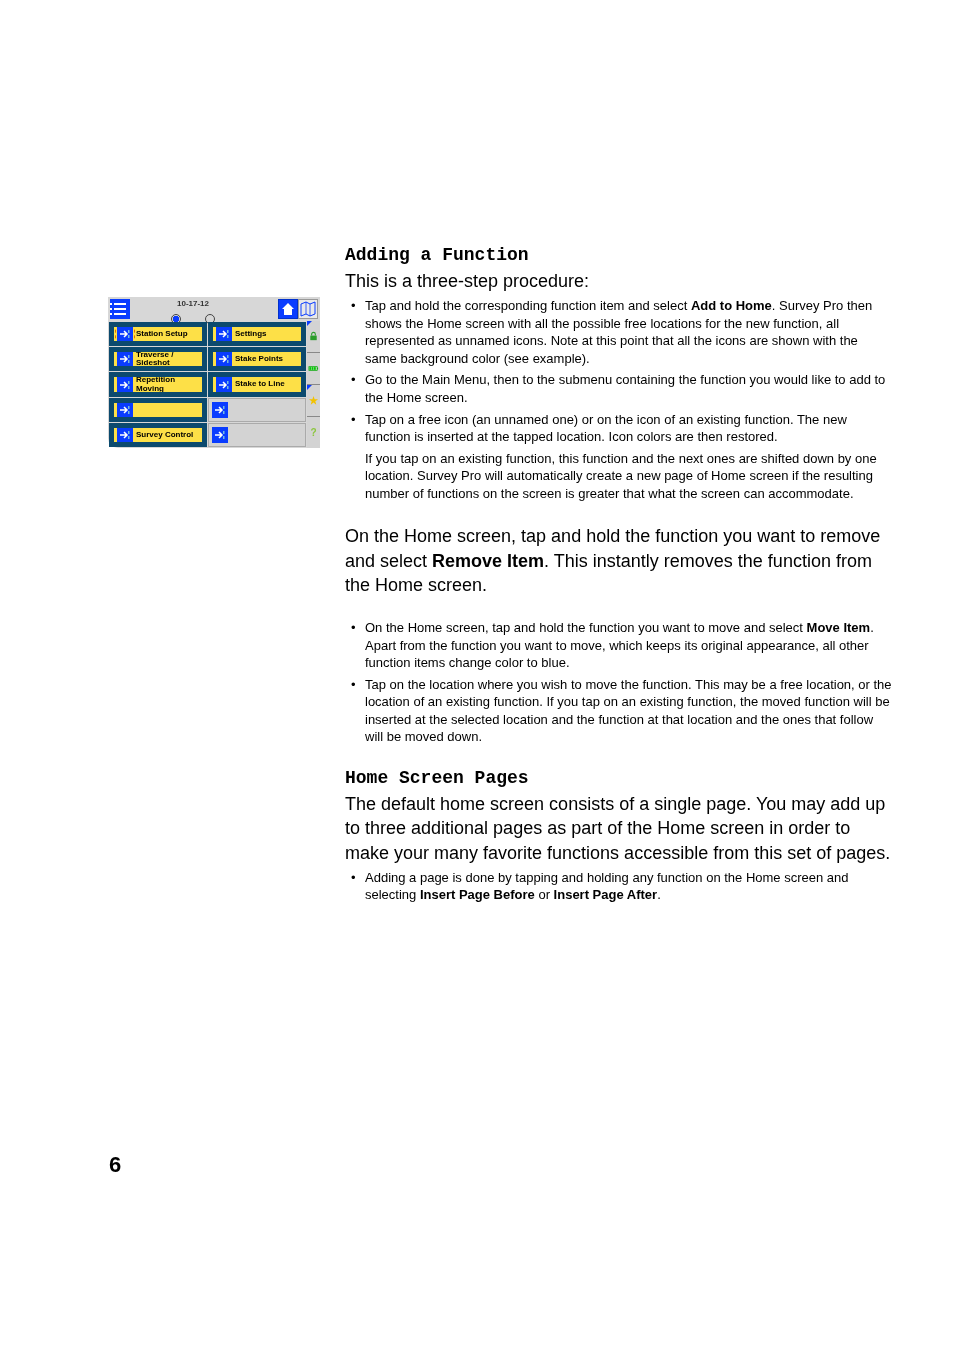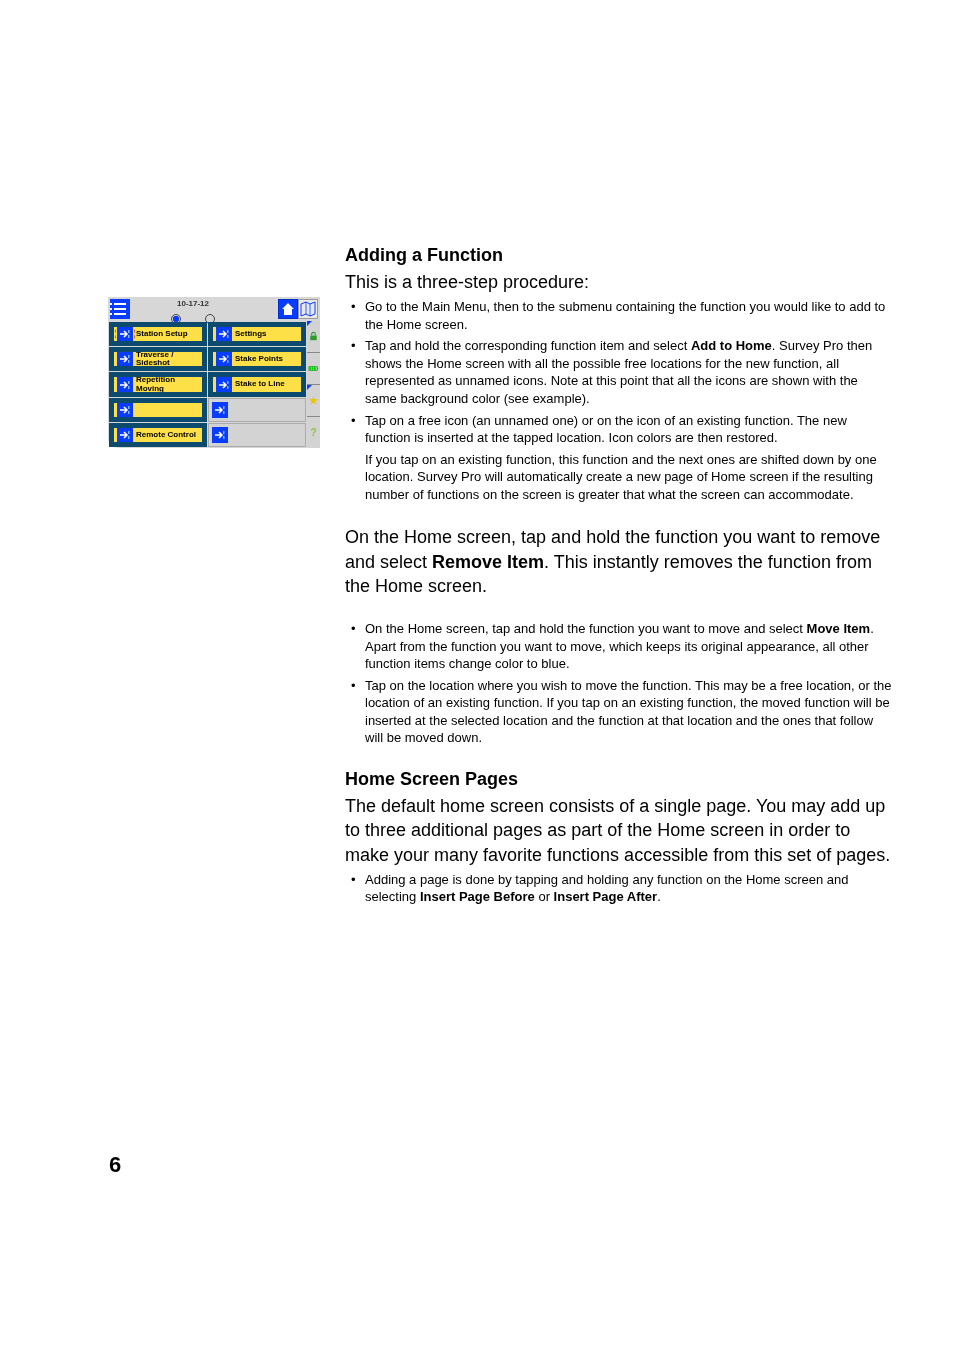--- a/index.html
+++ b/index.html
@@ -18,21 +18,21 @@
     width: 954px;
     height: 1350px;
   }
   .content {
     position: absolute;
     left: 345px;
     top: 245px;
     width: 547px;
   }
   h2.sec {
-    font-family: Liberation Sans, sans-serif;
+    font-family: Liberation Mono, monospace;
     font-stretch: condensed;
     font-weight: bold;
     font-size: 18px;
     margin: 0 0 4px 0;
     color: #000;
   }
   p.para {
     font-size: 18px;
     line-height: 1.35;
     margin: 0 0 4px 0;
@@ -284,21 +284,21 @@
           </span>
       </div>
       <div class="cell slot">
         <span class="ico">
             <svg viewBox="0 0 14 14">
               <path d="M2 7 L8 7 M6 4 L9 7 L6 10" stroke="#fff" stroke-width="1.5" fill="none"></path>
               <rect x="10" y="3" width="1.5" height="3" fill="#7bd"></rect>
               <rect x="10" y="8" width="1.5" height="3" fill="#7bd"></rect>
             </svg>
           </span>
-        <span class="lbl">Remote Control</span>
+        <span class="lbl">Survey Control</span>
       </div>
       <div class="cell slot">
         <span class="ico">
             <svg viewBox="0 0 14 14">
               <path d="M2 7 L8 7 M6 4 L9 7 L6 10" stroke="#fff" stroke-width="1.5" fill="none"></path>
               <rect x="10" y="3" width="1.5" height="3" fill="#7bd"></rect>
               <rect x="10" y="8" width="1.5" height="3" fill="#7bd"></rect>
             </svg>
           </span>
       </div>
@@ -333,24 +333,24 @@
           </svg>
       </div>
     </div>
   </div>
 
   <div class="content">
 
     <h2 class="sec">Adding a Function</h2>
     <p class="para">This is a three-step procedure:</p>
     <ul class="bullets">
-      <li>Go to the Main Menu, then to the submenu containing the function you would like to add to the Home screen.</li>
       <li>
         <span>Tap and hold the corresponding function item and select </span><b>Add to Home</b><span>. Survey Pro then shows the Home screen with all the possible free locations for the new function, all represented as unnamed icons. Note at this point that all the icons are shown with the same background color (see example).</span>
       </li>
+      <li>Go to the Main Menu, then to the submenu containing the function you would like to add to the Home screen.</li>
       <li>
         <span>Tap on a free icon (an unnamed one) or on the icon of an existing function. The new function is inserted at the tapped location. Icon colors are then restored.</span>
         <span class="follow">If you tap on an existing function, this function and the next ones are shifted down by one location. Survey Pro will automatically create a new page of Home screen if the resulting number of functions on the screen is greater that what the screen can accommodate.</span>
       </li>
     </ul>
 
     <div class="gap-mid"></div>
 
     <p class="para">
       <span>On the Home screen, tap and hold the function you want to remove and select </span><b>Remove Item</b><span>. This instantly removes the function from the Home screen.</span>

